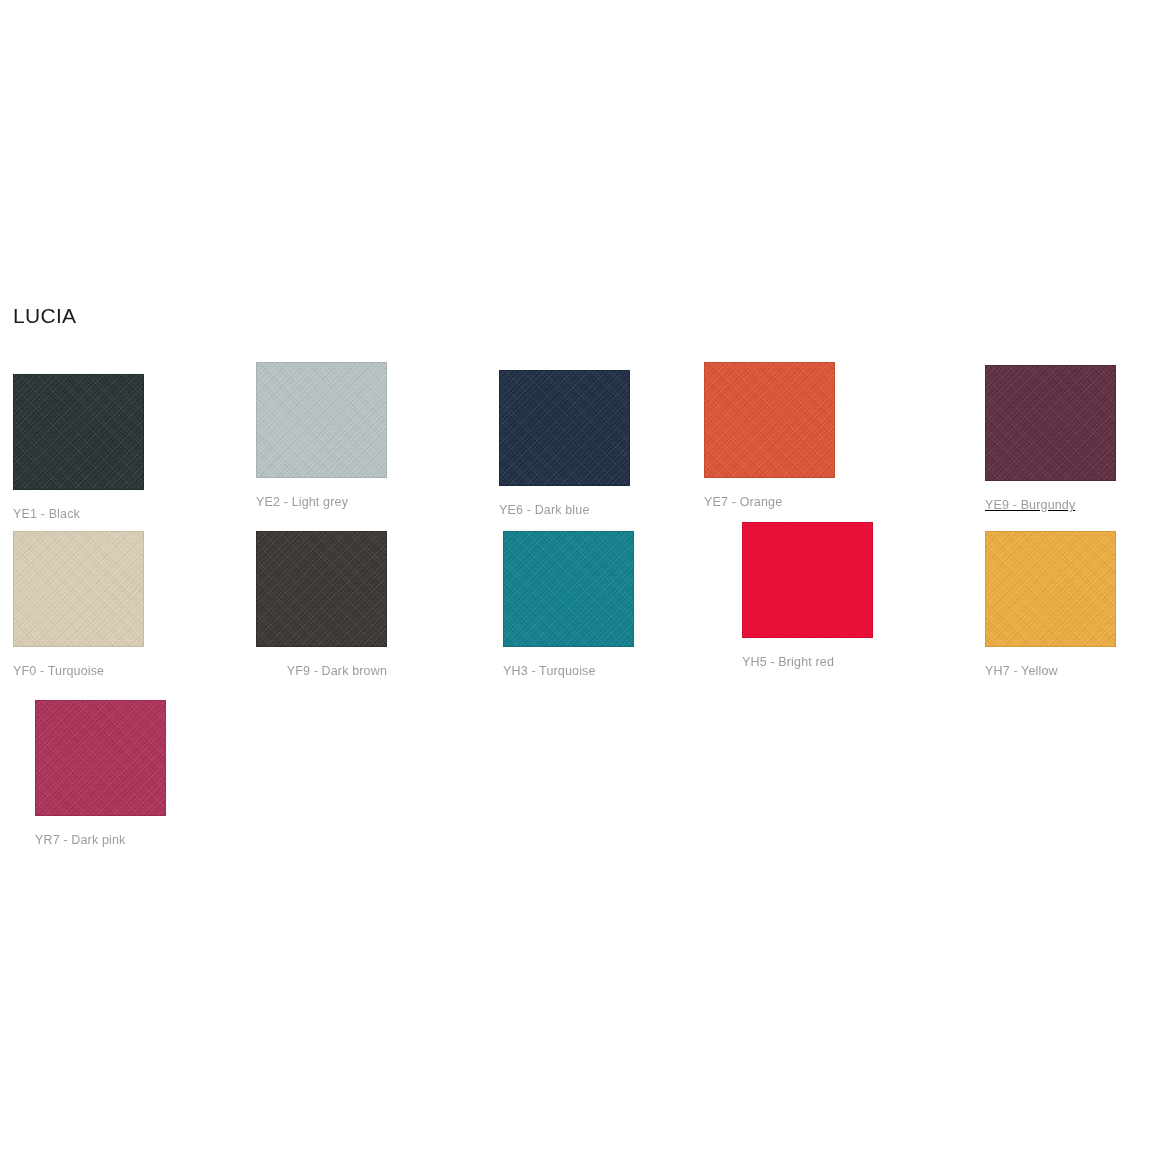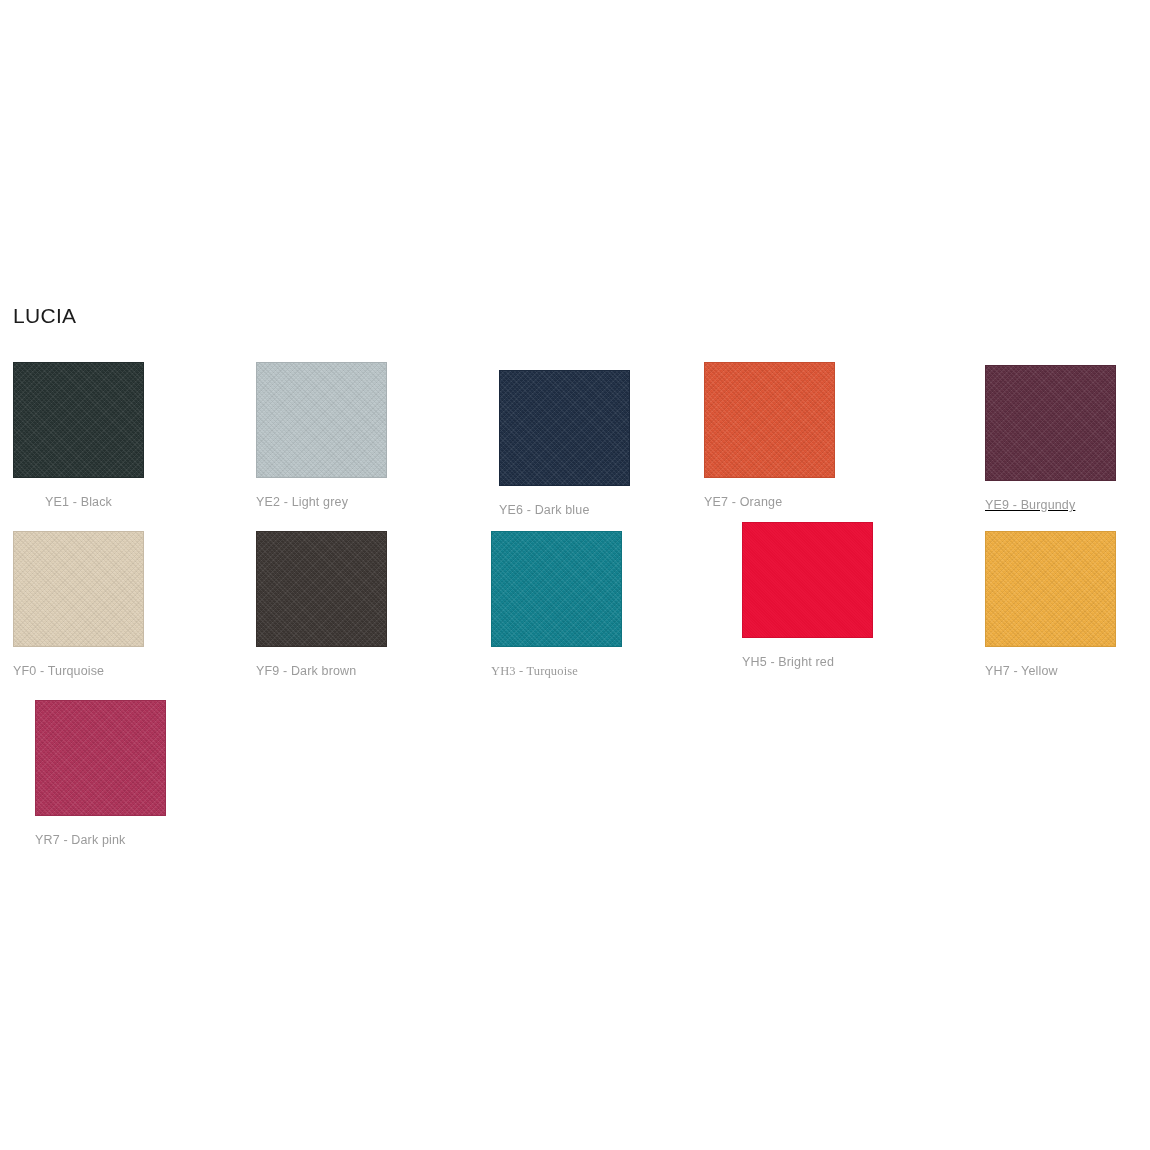--- a/index.html
+++ b/index.html
@@ -99,21 +99,21 @@
   }
 </style>
 </head>
 <body>
 
 <div id="page">
 
   <div class="collection-title">LUCIA</div>
 
   <div class="swatch-grid">
-      <div class="swatch-cell" style="left: 0px; top: 0px; text-align: center;">
+      <div class="swatch-cell" style="left: 0px; top: 12px;">
         <div class="swatch-chip" title="YE1 - Black" style="background: rgb(38, 50, 49);"></div>
         <div class="swatch-label">YE1 - Black</div>
       </div>
       <div class="swatch-cell" style="left: 243px; top: 0px;">
         <div class="swatch-chip" title="YE2 - Light grey" style="background: rgb(186, 197, 200);"></div>
         <div class="swatch-label">YE2 - Light grey</div>
       </div>
       <div class="swatch-cell" style="left: 486px; top: 8px;">
         <div class="swatch-chip" title="YE6 - Dark blue" style="background: rgb(30, 45, 67);"></div>
         <div class="swatch-label">YE6 - Dark blue</div>
@@ -123,25 +123,25 @@
         <div class="swatch-label">YE7 - Orange</div>
       </div>
       <div class="swatch-cell" style="left: 972px; top: 3px; text-decoration: underline;">
         <div class="swatch-chip" title="YE9 - Burgundy" style="background: rgb(93, 45, 64);"></div>
         <div class="swatch-label">YE9 - Burgundy</div>
       </div>
       <div class="swatch-cell" style="left: 0px; top: 169px;">
         <div class="swatch-chip" title="YF0 - Cappuccino" style="background: rgb(222, 208, 184);"></div>
         <div class="swatch-label">YF0 - Turquoise</div>
       </div>
-      <div class="swatch-cell" style="left: 243px; top: 169px;">
+      <div class="swatch-cell" style="left: 243px; top: 169px; text-align: right;">
         <div class="swatch-chip" title="YF9 - Dark brown" style="background: rgb(59, 53, 50);"></div>
         <div class="swatch-label">YF9 - Dark brown</div>
       </div>
-      <div class="swatch-cell" style="left: 478px; top: 169px; font-family: Liberation Serif, serif;">
+      <div class="swatch-cell" style="left: 490px; top: 169px;">
         <div class="swatch-chip" title="YH3 - Turquoise" style="background: rgb(16, 128, 142);"></div>
         <div class="swatch-label">YH3 - Turquoise</div>
       </div>
       <div class="swatch-cell" style="left: 729px; top: 160px;">
         <div class="swatch-chip smooth" title="YH5 - Bright red" style="background: rgb(234, 14, 54);"></div>
         <div class="swatch-label">YH5 - Bright red</div>
       </div>
       <div class="swatch-cell" style="left: 972px; top: 169px;">
         <div class="swatch-chip" title="YH7 - Yellow" style="background: rgb(240, 174, 64);"></div>
         <div class="swatch-label">YH7 - Yellow</div>

